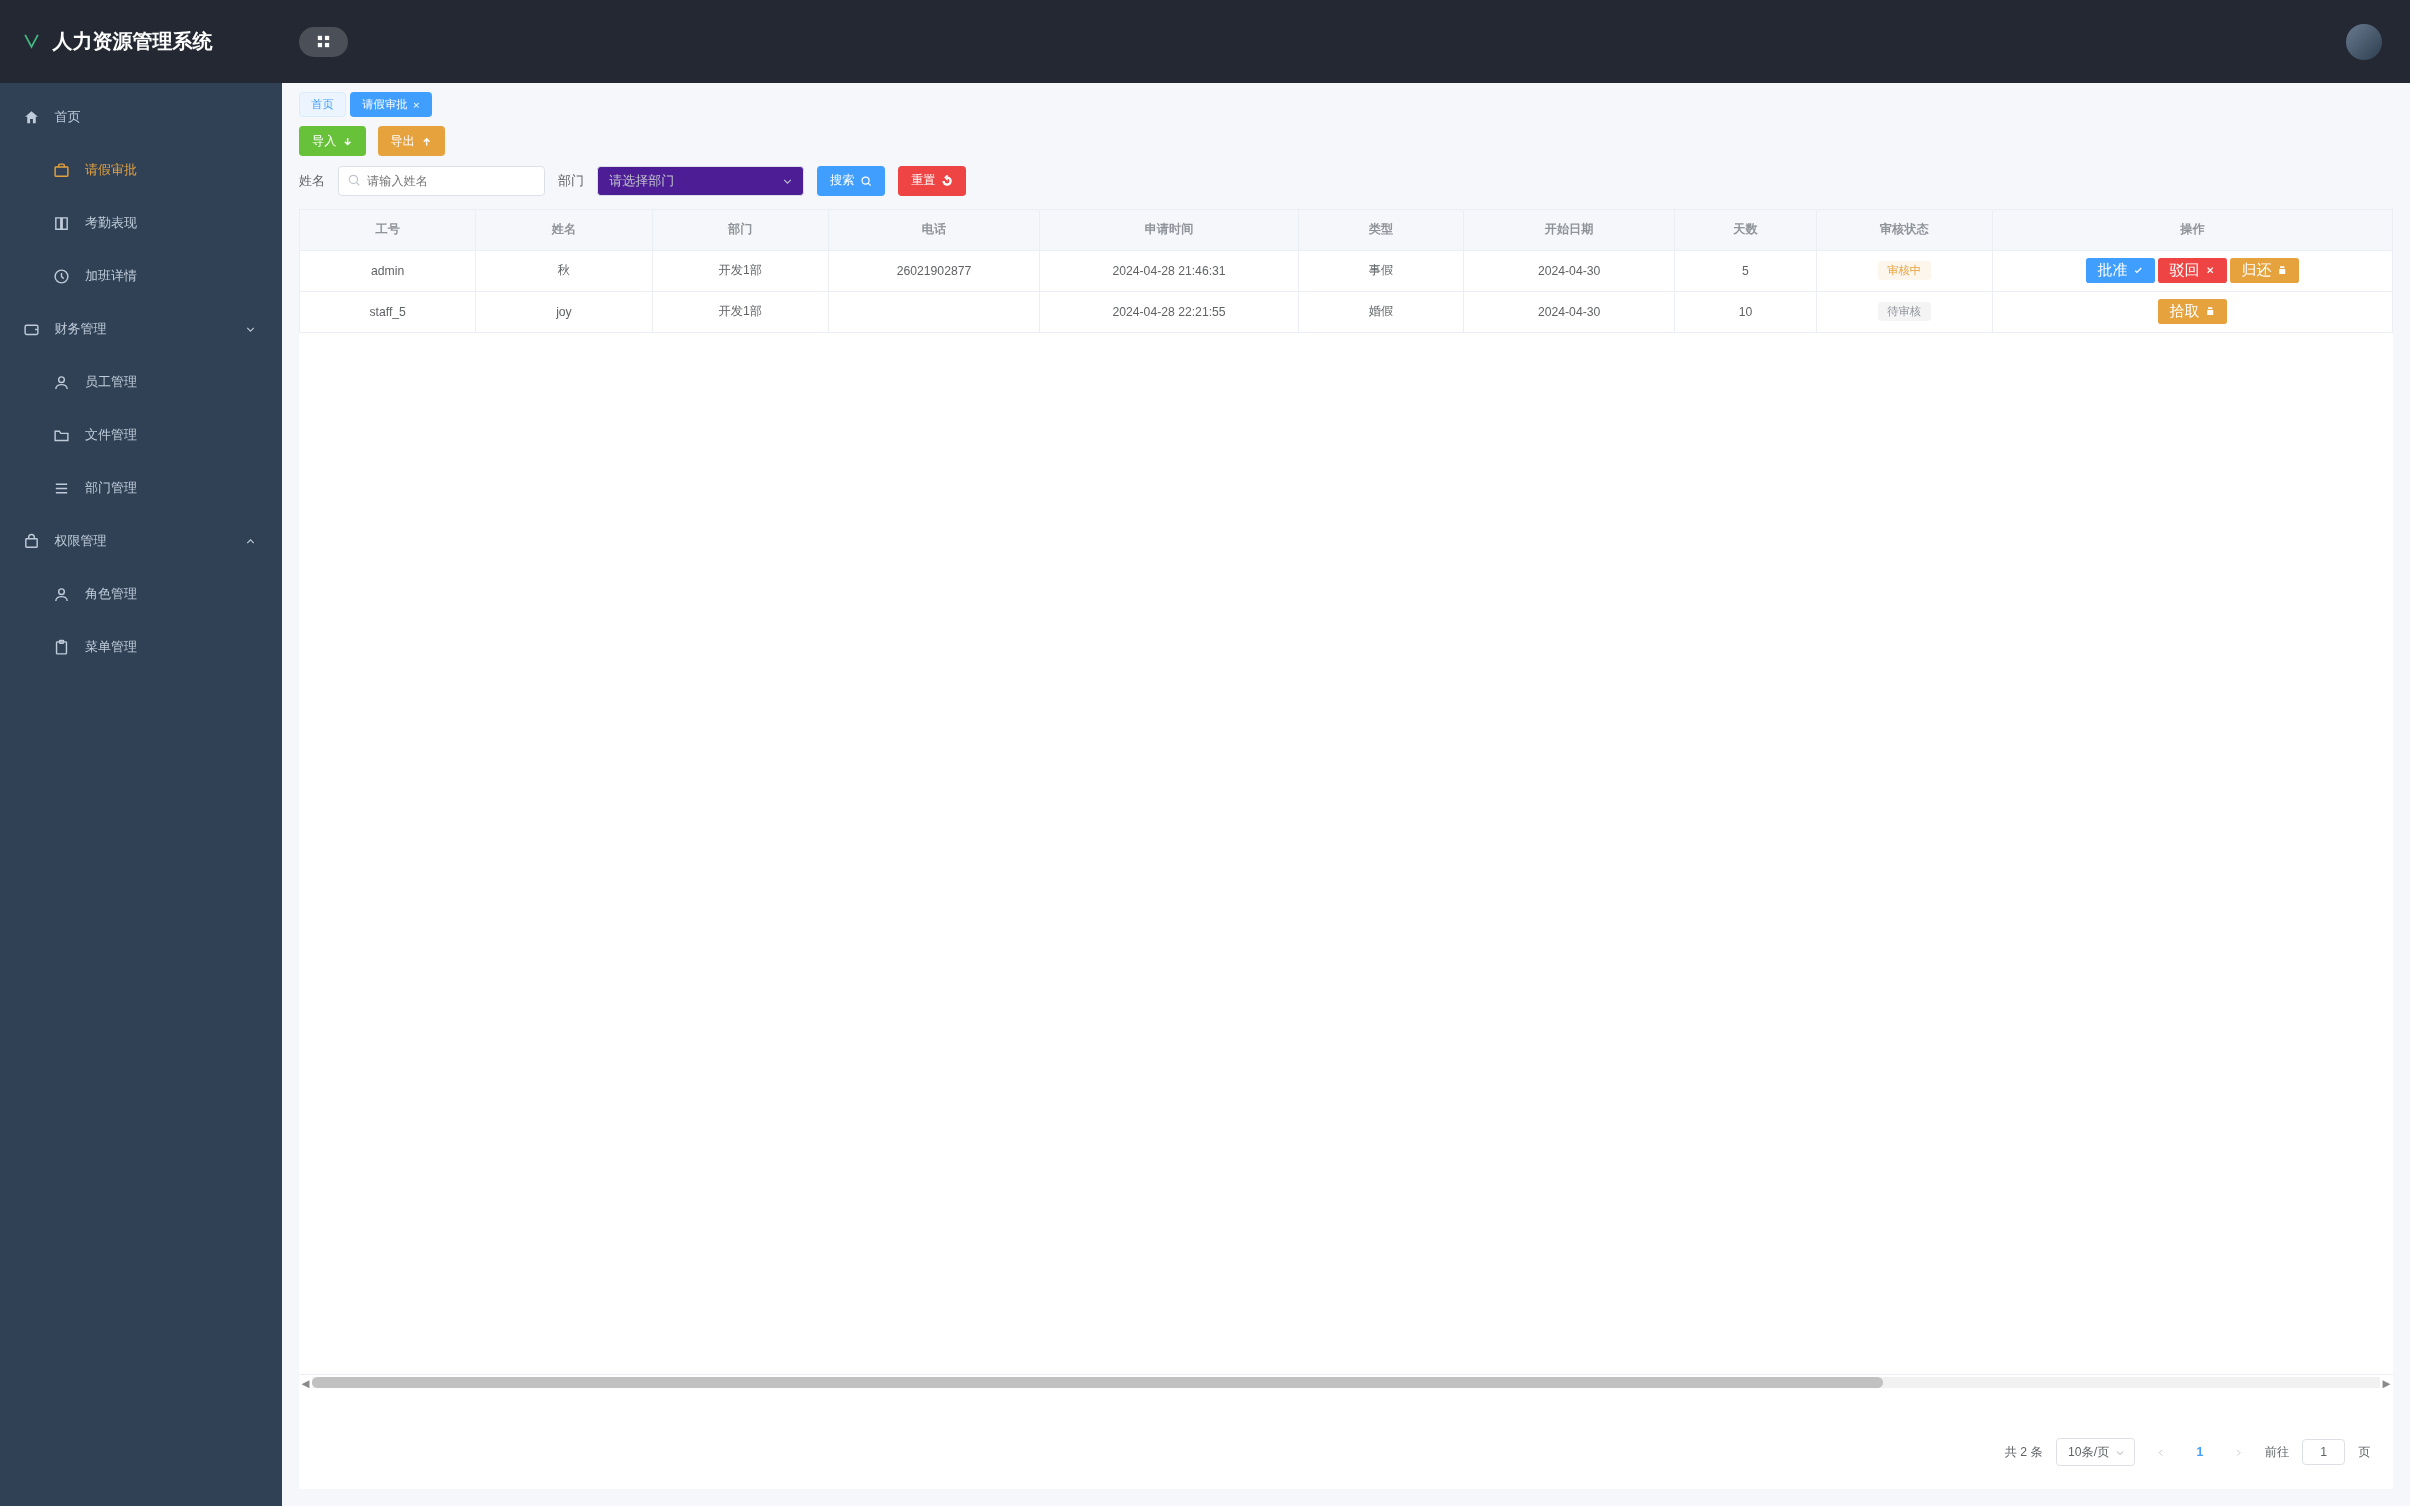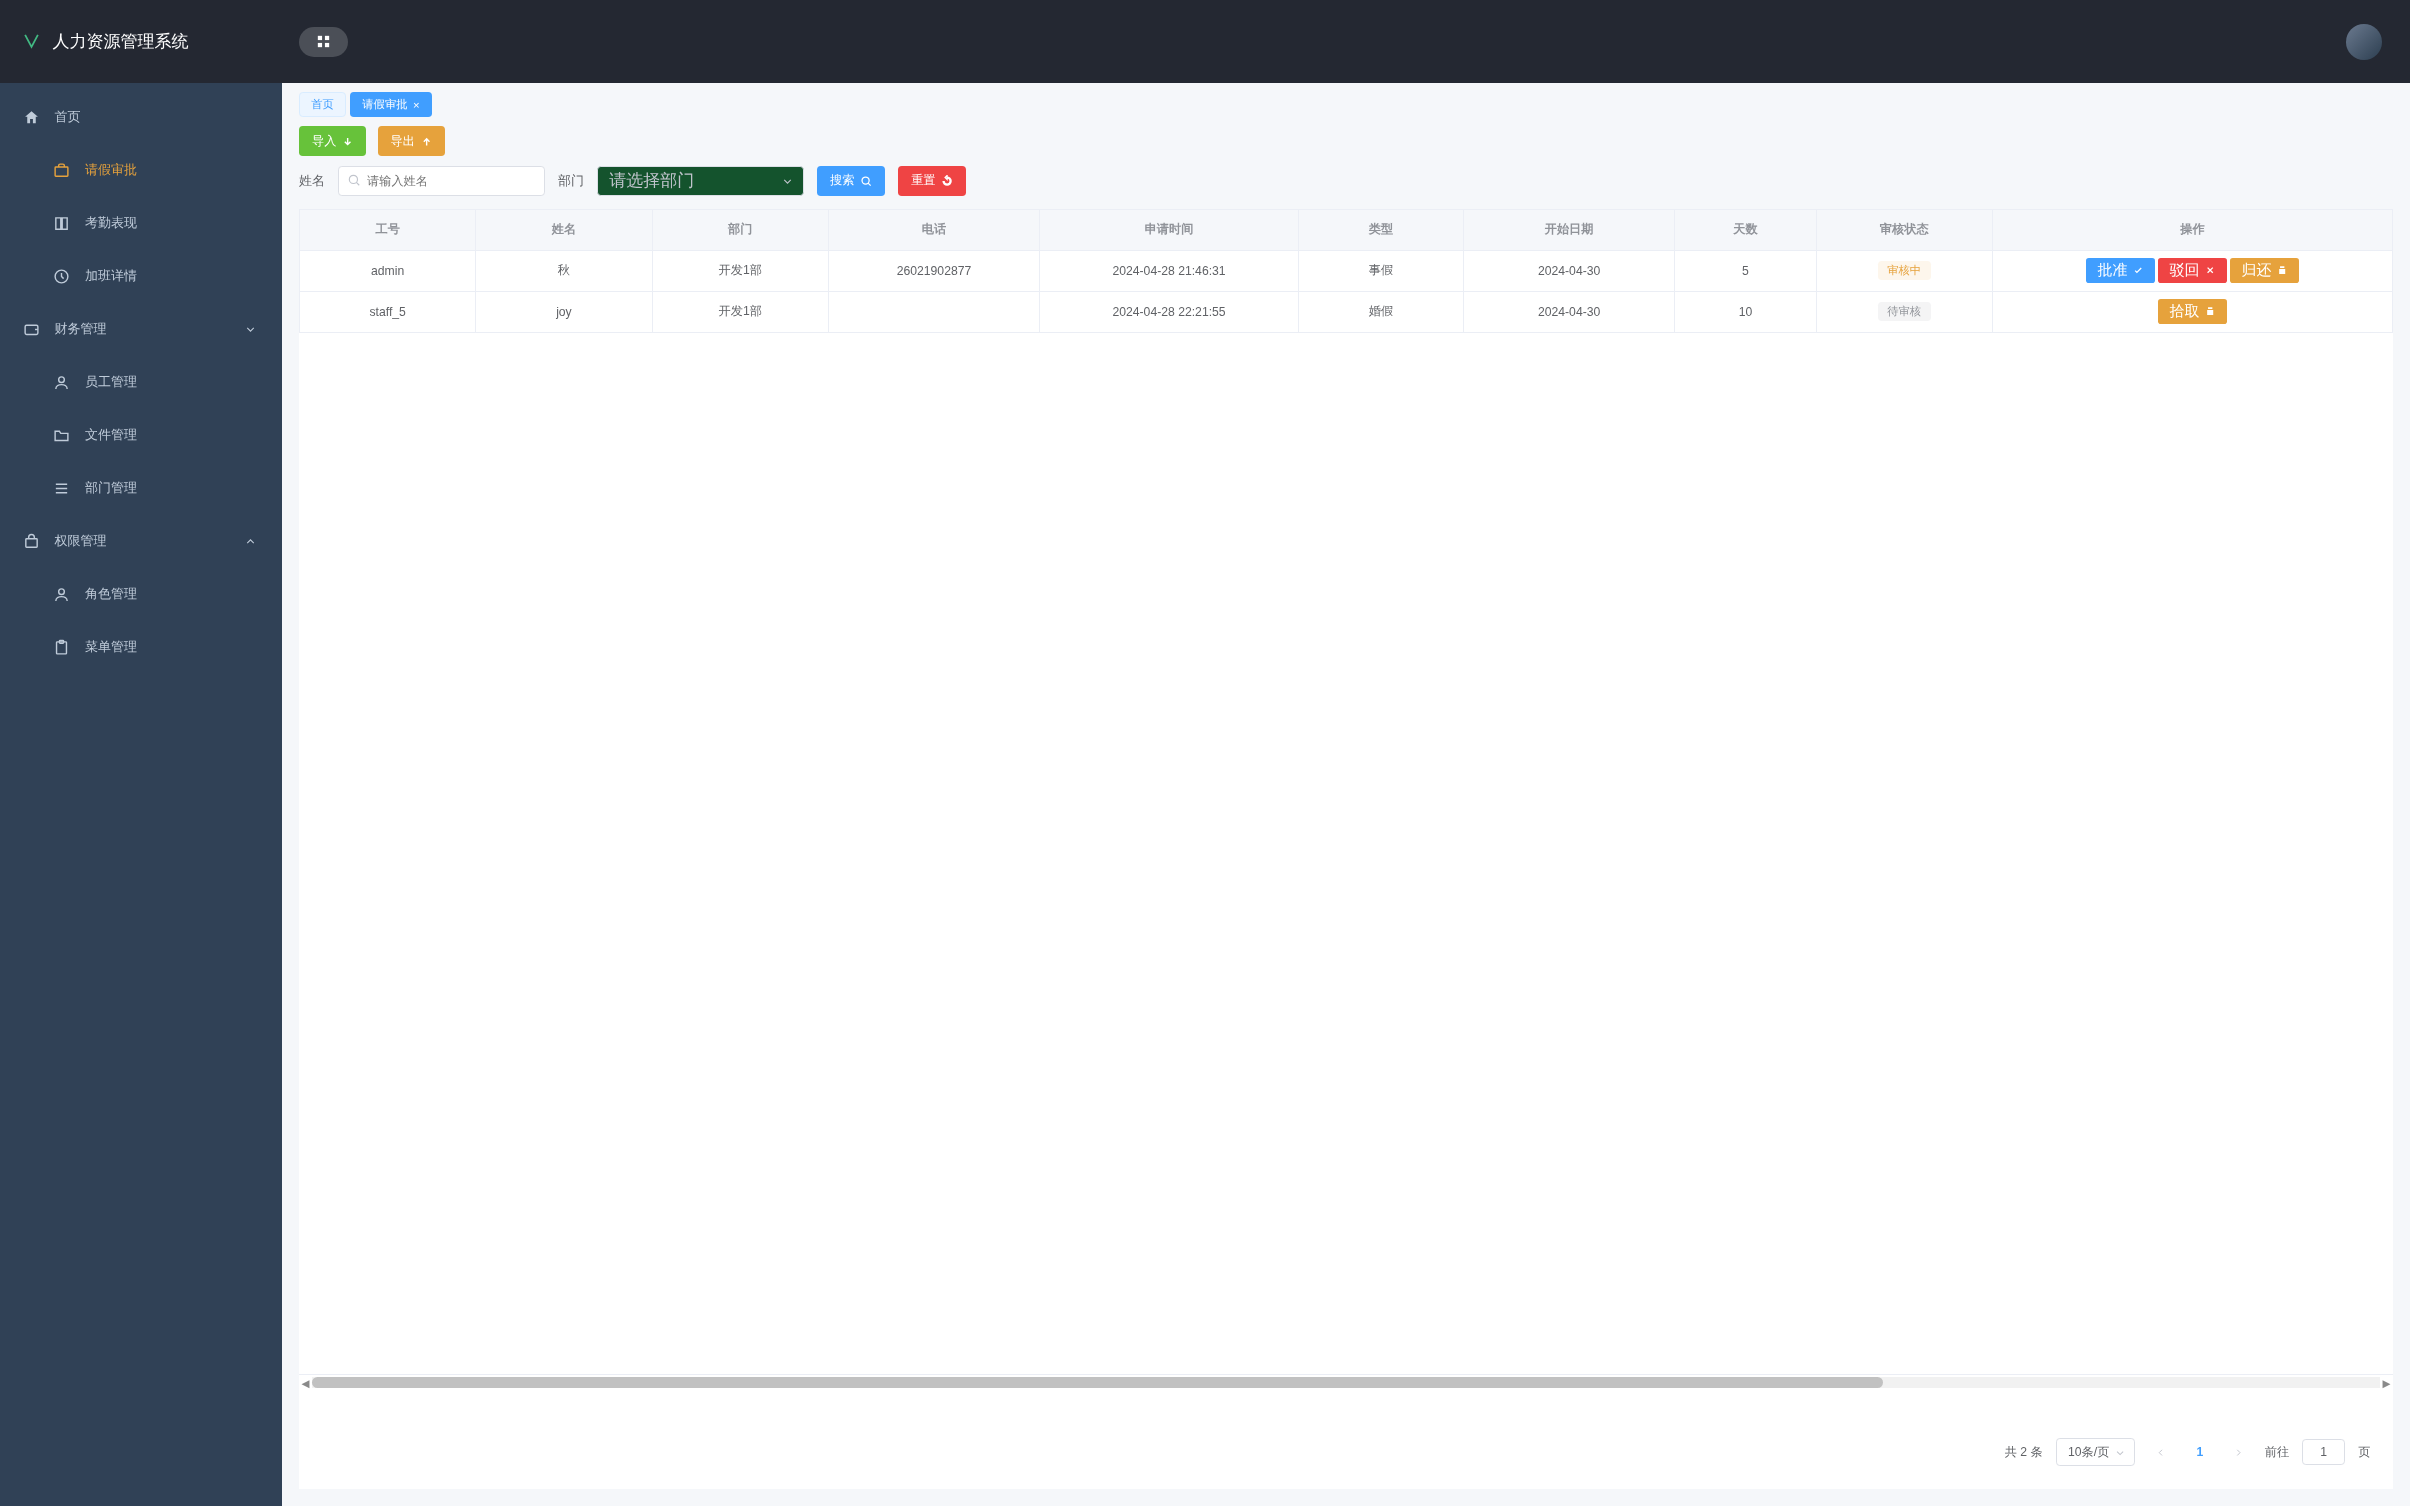--- a/index.html
+++ b/index.html
@@ -3,21 +3,21 @@
 <meta charset="utf-8">
 <style>
 * { margin: 0; padding: 0; box-sizing: border-box; }
 body { font-family: -apple-system, "Helvetica Neue", Arial, sans-serif; font-size: 12.2px; color: #606266; background: #f5f7fa; }
 .layout { display: flex; height: 100vh; }
 
 
 .sidebar { width: 282px; background: #fff; display: flex; flex-direction: column; flex-shrink: 0; }
 .logo { height: 83px; display: flex; align-items: center; padding: 0 22.6px; gap: 13px; }
 .logo-icon { width: 24.5px; height: 24.5px; color: #42b983; }
-.logo-text { font-size: 17px; font-weight: 400; color: #fff; }
+.logo-text { font-size: 20px; font-weight: 700; color: #fff; }
 .nav { flex: 1; overflow-y: auto; padding-top: 7.5px; }
 .nav-item { display: flex; align-items: center; height: 53px; padding: 0 22.6px; gap: 15px; cursor: pointer; color: #bfcbd9; }
 .nav-item.sub { padding-left: 53px; }
 .nav-item.active { color: #E6A23C; }
 .nav-ico { width: 17px; height: 17px; flex-shrink: 0; display:inline-flex; align-items:center; justify-content:center; }
 .nav-label { flex: 1; font-size: 13px; }
 .nav-chevron { width: 13px; height: 13px; }
 .nav-group-title { display: flex; align-items: center; height: 53px; padding: 0 22.6px; gap: 15px; cursor: pointer; color: #bfcbd9; }
 
 
@@ -46,21 +46,21 @@
 .btn.blue { background: #409eff; }
 .btn.red { background: #ef4444; text-align: center; }
 .btn.plain-orange { background:#e6a23c; }
 .btn.mini { height: 24.5px; padding: 0 11.3px; font-size: 15px; border-radius: 2.8px; }
 
 .filters { display: flex; align-items: center; gap: 13px; padding: 0 17px 13px; }
 .filter-label { color: #606266; font-size: 13px; }
 .input { height: 30px; border: 0.9px solid #dcdfe6; border-radius: 3.8px; padding: 0 9.4px 0 28px; font-size: 12.2px; width: 207px; color:#606266; }
 .input-wrap { position: relative; }
 .input-wrap .s-ico { position: absolute; left: 8.5px; top: 7.5px; width: 14px; height: 14px; color: #c0c4cc; }
-.select { height: 30px; border: 0.9px solid #dcdfe6; border-radius: 3.8px; padding: 0 26px 0 11.3px; font-size: 17px; width: 207px; color:#c0c4cc; background:#14532d; display:flex; align-items:center; position:relative; cursor:pointer;}
+.select { height: 30px; border: 0.9px solid #dcdfe6; border-radius: 3.8px; padding: 0 26px 0 11.3px; font-size: 13px; width: 207px; color:#c0c4cc; background:#4c1d95; display:flex; align-items:center; position:relative; cursor:pointer;}
 .select .chev { position:absolute; right:9.4px; top:8.5px; color:#c0c4cc; width:13px; height:13px;}
 
 .content-card { background: #fff; margin: 0 17px 17px; flex:1; display:flex; flex-direction:column; }
 table { width: 100%; border-collapse: collapse; table-layout: fixed; min-width: 1657px; }
 th, td { border: 0.9px solid #ebeef5; padding: 0 7.5px; text-align: center; font-size: 12.2px; white-space: nowrap; }
 th { background: #f5f7fa; color: #909399; font-weight: 600; height: 41px; }
 td { height: 41px; color: #606266; }
 .col-op { width: 320px; }
 .status-tag { display:inline-flex; padding: 1.9px 9.4px; border-radius: 3.8px; font-size:11.3px;}
 .status-tag.warn { background:#fdf6ec; color:#e6a23c; }

